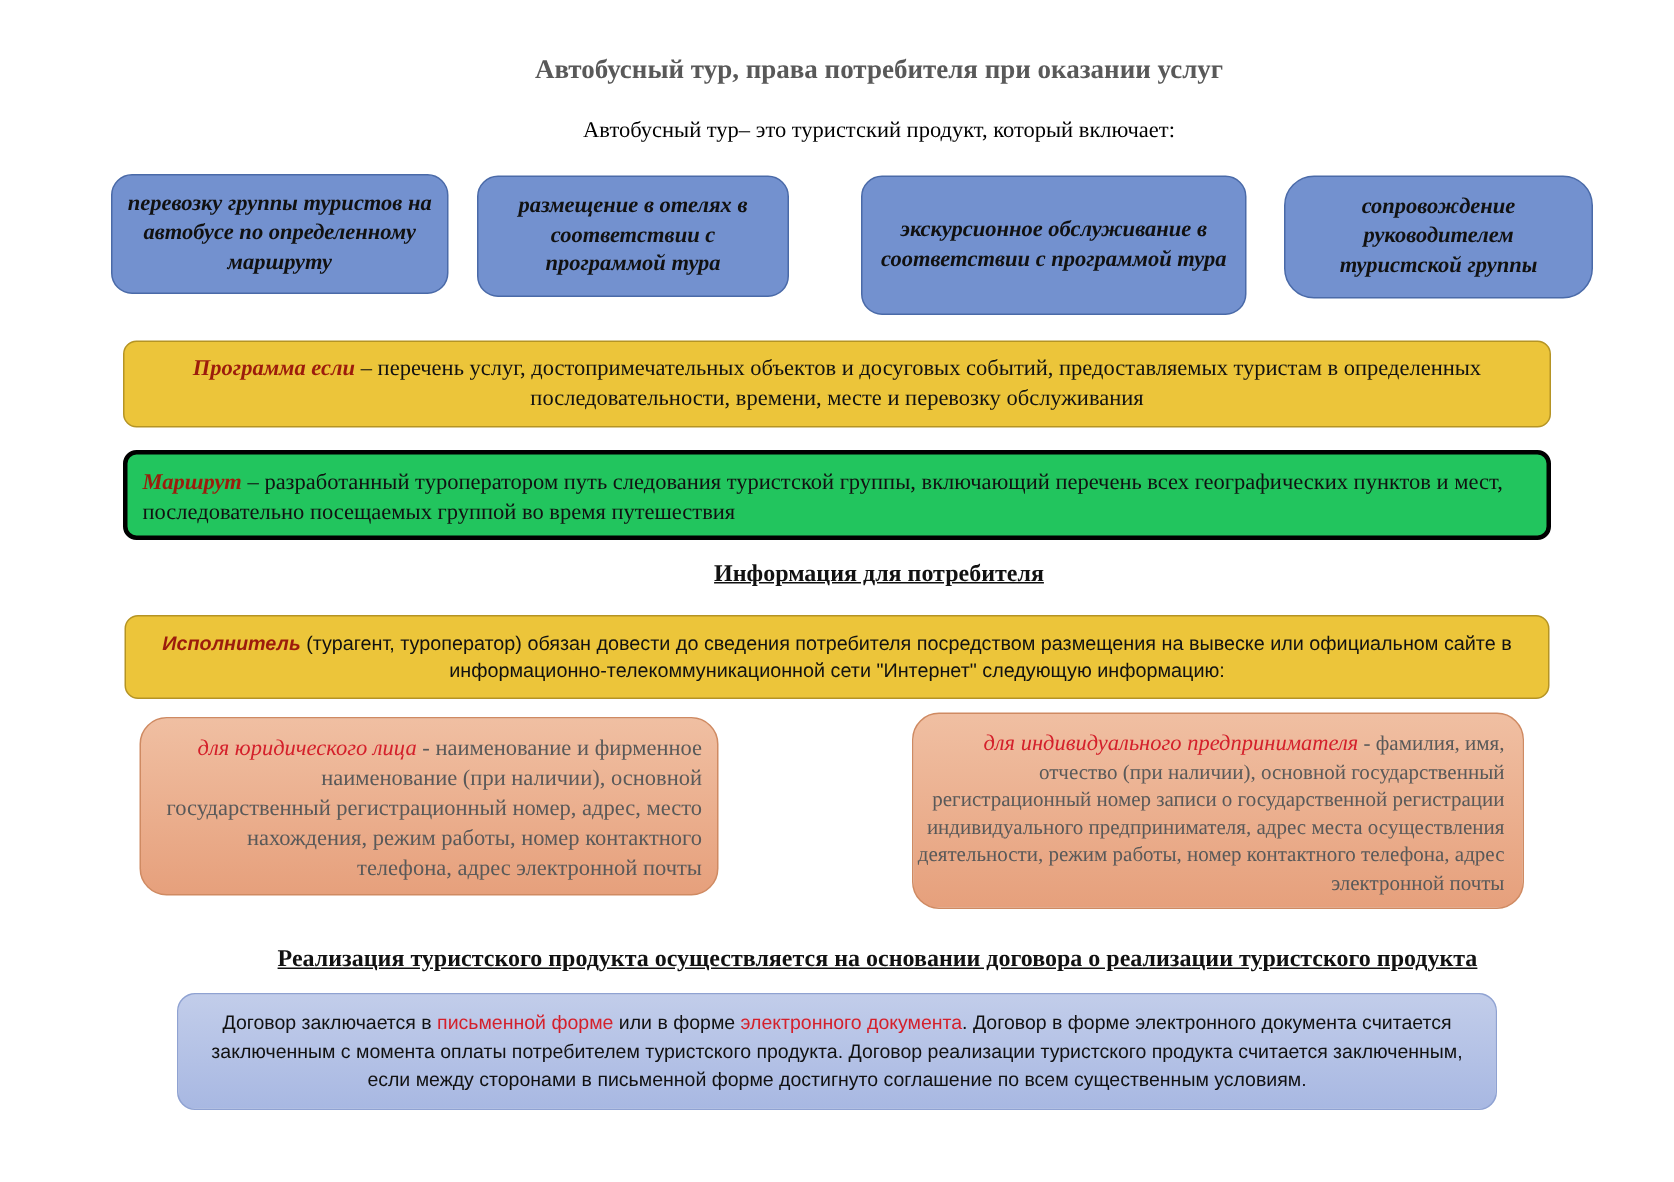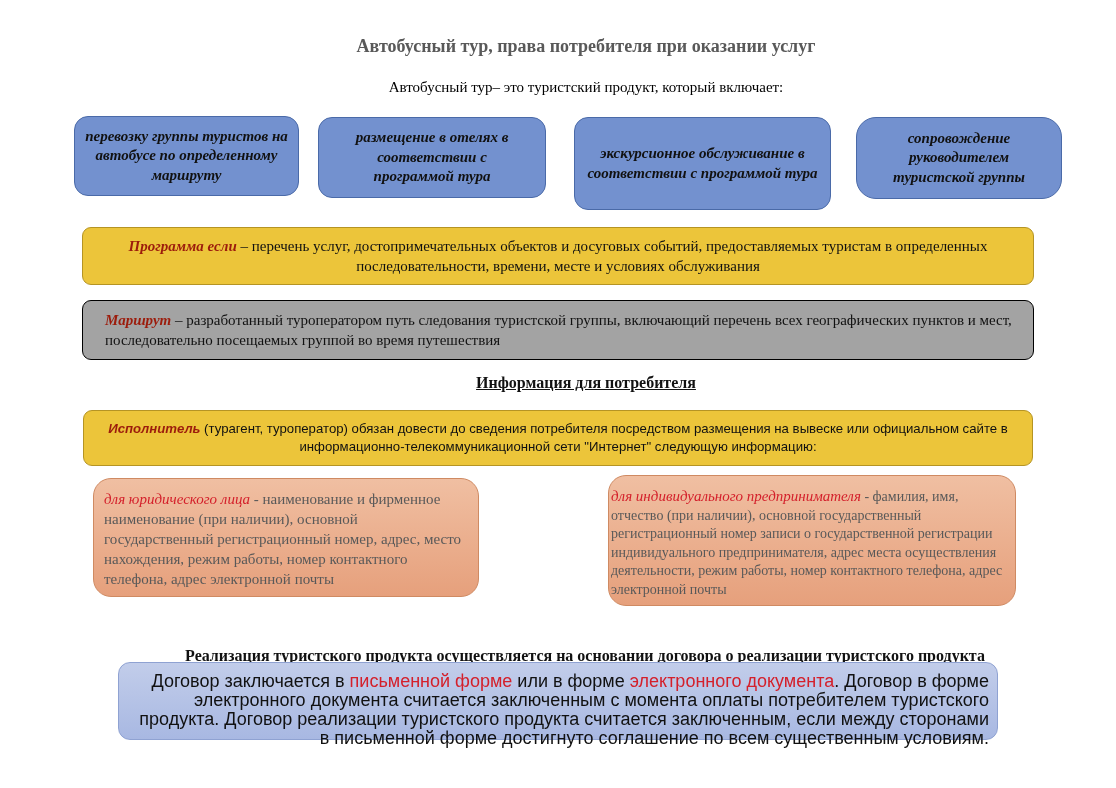--- a/index.html
+++ b/index.html
@@ -2,67 +2,67 @@
 <html><head>
 <meta charset="utf-8">
 <style>
   html, body { margin: 0; padding: 0; background: #ffffff; }
   body { width: 1116px; height: 788px; position: relative; overflow: hidden; font-family: "Liberation Serif", serif; }
   .abs { position: absolute; box-sizing: border-box; }
   .title { left: 0; width: 1172px; top: 36px; text-align: center; font-weight: bold; font-size: 18px; color: #595959; }
   .subtitle { left: 0; width: 1172px; top: 79px; text-align: center; font-size: 15px; color: #000; }
   .bluebox { background: #7391cf; border: 1px solid #4a6aa8; border-radius: 14px; display: flex; align-items: center; justify-content: center; text-align: center; font-style: italic; font-weight: bold; font-size: 15px; line-height: 19.5px; color: #111; }
   .yellowbox { background: #ecc53a; border: 1px solid #b59424; border-radius: 9px; text-align: center; font-size: 15px; line-height: 20px; color: #111; padding: 8px 10px 0 10px; }
-  .greenbox { background: #a3a3a3; border: 1px solid #000000; border-radius: 9px; text-align: left; font-size: 15px; line-height: 20px; color: #111; padding: 9px 12px 0 22px; }
+  .greenbox { background: #22c55e; border: 3px solid #000000; border-radius: 9px; text-align: left; font-size: 15px; line-height: 20px; color: #111; padding: 9px 12px 0 10px; }
   .term { color: #9c1c0c; font-style: italic; font-weight: bold; }
   .heading { text-align: center; font-weight: bold; font-size: 16px; text-decoration: underline; color: #111; }
   .sansbox { font-family: "Liberation Sans", sans-serif; font-size: 13.2px; line-height: 18px; }
-  .orangebox { background: linear-gradient(#f0bfa2, #e6a07c); border: 1px solid #cf8a62; border-radius: 18px; text-align: left; font-size: 15px; line-height: 20px; color: #595959; }
+  .orangebox { background: linear-gradient(#f0bfa2, #e6a07c); border: 1px solid #cf8a62; border-radius: 18px; text-align: right; font-size: 15px; line-height: 20px; color: #595959; }
   .redlead { color: #d4202b; font-style: italic; }
-  .lavbox { background: linear-gradient(#c2cdea, #a8b8e2); border: 1px solid #8fa2d2; border-radius: 12px; text-align: right; font-family: "Liberation Sans", sans-serif; font-size: 18px; line-height: 19px; color: #111; padding: 9px 8px 0 8px; }
+  .lavbox { background: linear-gradient(#c2cdea, #a8b8e2); border: 1px solid #8fa2d2; border-radius: 12px; text-align: center; font-family: "Liberation Sans", sans-serif; font-size: 13px; line-height: 19px; color: #111; padding: 9px 8px 0 8px; }
   .redtxt { color: #d4202b; }
 </style>
 </head>
 <body>
 
 <div class="abs title">Автобусный тур, права потребителя при оказании услуг</div>
 <div class="abs subtitle">Автобусный тур– это туристский продукт, который включает:</div>
 
 <div class="abs bluebox" style="left:74px; top:116px; width:225px; height:80px; padding:0 8px;font-family:Liberation Serif, serif;">
   <span>перевозку группы туристов на автобусе по определенному маршруту</span>
 </div>
-<div class="abs bluebox" style="left:318px; top:117px; width:228px; height:81px; padding:0 18px;">
+<div class="abs bluebox" style="left:318px; top:117px; width:208px; height:81px; padding:0 18px;">
   <span>размещение в отелях в соответствии с программой тура</span>
 </div>
 <div class="abs bluebox" style="left:574px; top:117px; width:257px; height:93px; padding:0 2px;">
   <span>экскурсионное обслуживание в соответствии с программой тура</span>
 </div>
 <div class="abs bluebox" style="left:856px; top:117px; width:206px; height:82px; padding:0 22px;border-radius:20px;">
   <span>сопровождение руководителем туристской группы</span>
 </div>
 
 <div class="abs yellowbox" style="left:82px; top:227px; width:952px; height:58px;">
-  <span class="term">Программа если</span><span> – перечень услуг, достопримечательных объектов и досуговых событий, предоставляемых туристам в определенных последовательности, времени, месте и условиях обслуживания</span>
+  <span class="term">Программа если</span><span> – перечень услуг, достопримечательных объектов и досуговых событий, предоставляемых туристам в определенных последовательности, времени, месте и перевозку обслуживания</span>
 </div>
 
 <div class="abs greenbox" style="left:82px; top:300px; width:952px; height:60px;">
   <span class="term">Маршрут</span><span> – разработанный туроператором путь следования туристской группы, включающий перечень всех географических пунктов и мест, последовательно посещаемых группой во время путешествия</span>
 </div>
 
 <div class="abs heading" style="left:0; width:1172px; top:374px;">Информация для потребителя</div>
 
 <div class="abs yellowbox sansbox" style="left:83px; top:410px; width:950px; height:56px; padding:9px 10px 0 10px; overflow:hidden;">
   <span class="term" style="font-family:'Liberation Sans',sans-serif;">Исполнитель</span><span> (турагент, туроператор) обязан довести до сведения потребителя посредством размещения на вывеске или официальном сайте в информационно-телекоммуникационной сети "Интернет" следующую информацию:</span>
 </div>
 
 <div class="abs orangebox" style="left:93px; top:478px; width:386px; height:119px; padding:10px 10px 0 10px;">
   <span class="redlead">для юридического лица</span><span> - наименование и фирменное наименование (при наличии), основной государственный регистрационный номер, адрес, место нахождения, режим работы, номер контактного телефона, адрес электронной почты</span>
 </div>
 
 <div class="abs orangebox" style="left:608px; top:475px; width:408px; height:131px; padding:11px 12px 0 2px; font-size:14px; line-height:18.5px;">
   <span class="redlead" style="font-size:15px;">для индивидуального предпринимателя</span><span> - фамилия, имя, отчество (при наличии), основной государственный регистрационный номер записи о государственной регистрации индивидуального предпринимателя, адрес места осуществления деятельности, режим работы, номер контактного телефона, адрес электронной почты</span>
 </div>
 
-<div class="abs heading" style="left:140px; width:890px; top:631px;margin-top:16px;">Реализация туристского продукта осуществляется на основании договора о реализации туристского продукта</div>
+<div class="abs heading" style="left:140px; width:890px; top:631px;">Реализация туристского продукта осуществляется на основании договора о реализации туристского продукта</div>
 
 <div class="abs lavbox" style="left:118px; top:662px; width:880px; height:78px;">
   <span>Договор заключается  в </span><span class="redtxt">письменной форме</span><span> или в форме </span><span class="redtxt">электронного документа</span><span>. Договор в форме электронного документа считается заключенным с момента оплаты потребителем туристского продукта. Договор реализации туристского продукта считается заключенным, если между сторонами в письменной форме достигнуто соглашение по всем существенным условиям.</span>
 </div>
 
 </body></html>

